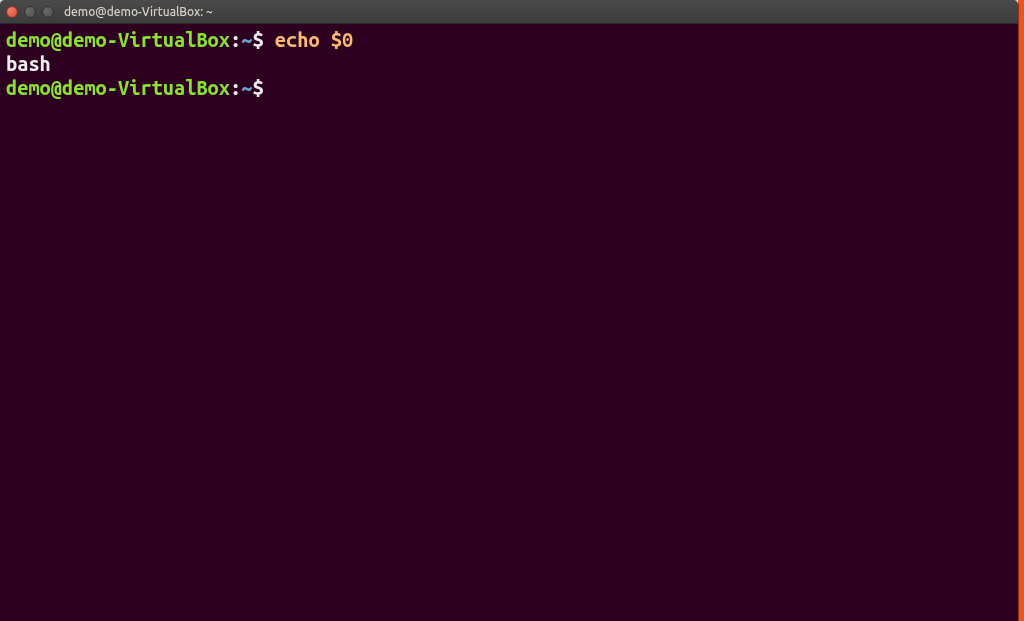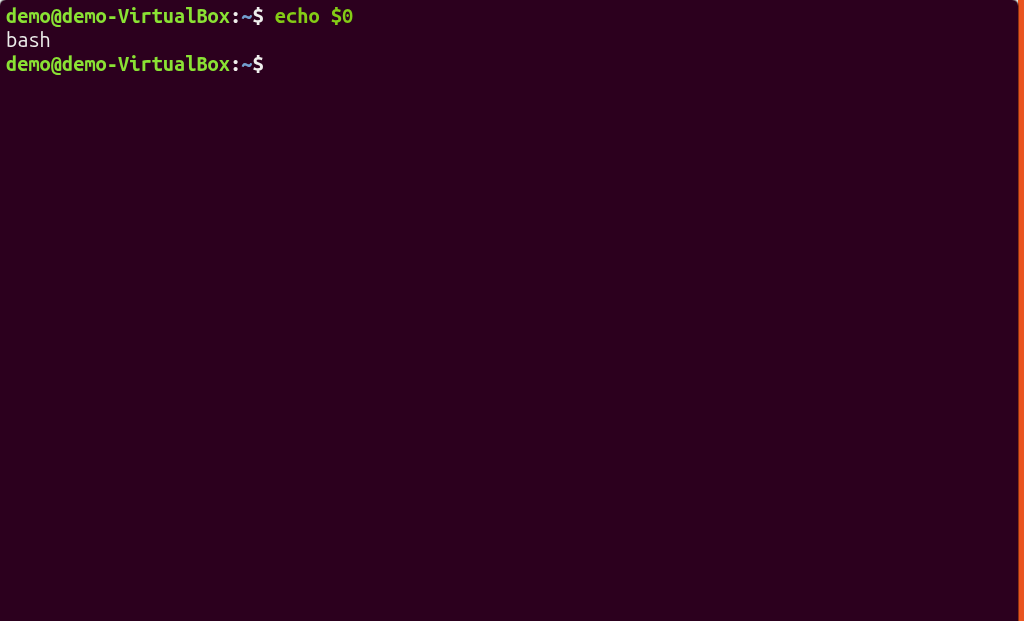--- a/index.html
+++ b/index.html
@@ -93,32 +93,40 @@
     }
     .prompt-path {
       color: #729fcf;
       font-weight: bold;
     }
     .prompt-dollar {
       color: #eeeeec;
       font-weight: bold;
     }
     .cmd-text {
-      color: #84cc16;
+      color: #fdba74;
       font-weight: bold;
     }
     .output-text {
       color: #eeeeec;
-      font-weight: normal;
+      font-weight: bold;
     }
     .term-line {
       display: block;
     }
   </style>
 </head>
 <body>
 
 <div class="desktop-edge"></div>
 
 <div class="window">
+  <div class="titlebar">
+    <div class="window-controls">
+      <span class="window-btn btn-close"></span>
+      <span class="window-btn btn-min"></span>
+      <span class="window-btn btn-max"></span>
+    </div>
+    <span class="title-text">demo@demo-VirtualBox: ~</span>
+  </div>
 
   <div class="terminal-body"><span class="term-line"><span class="prompt-userhost">demo@demo-VirtualBox</span><span class="prompt-colon">:</span><span class="prompt-path">~</span><span class="prompt-dollar">$</span><span class="cmd-text"> echo $0</span></span><span class="term-line"><span class="output-text">bash</span></span><span class="term-line"><span class="prompt-userhost">demo@demo-VirtualBox</span><span class="prompt-colon">:</span><span class="prompt-path">~</span><span class="prompt-dollar">$</span><span class="cmd-text"></span></span></div>
 </div>
 
 </body></html>

